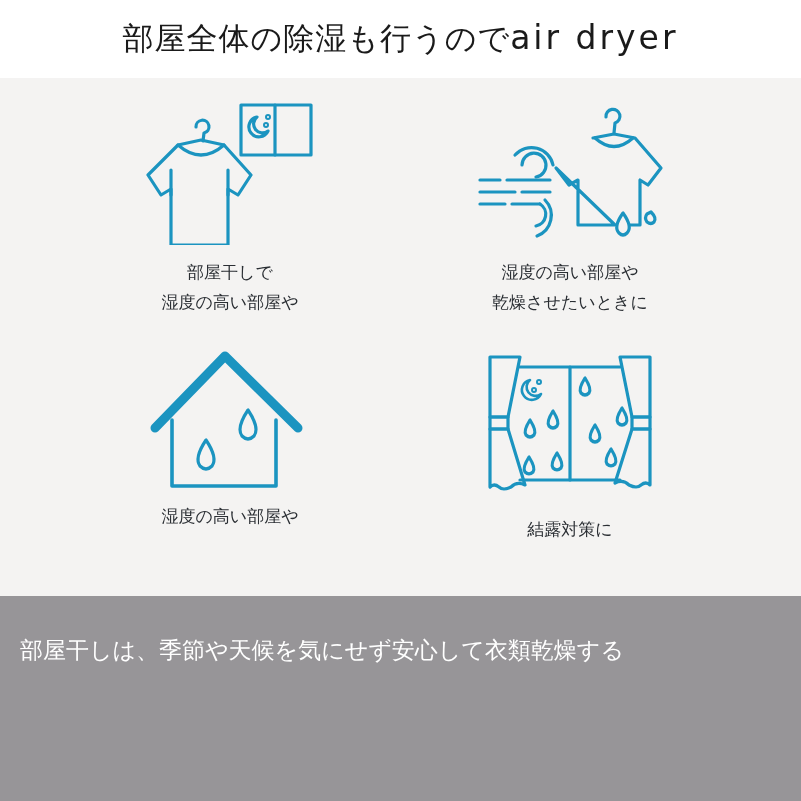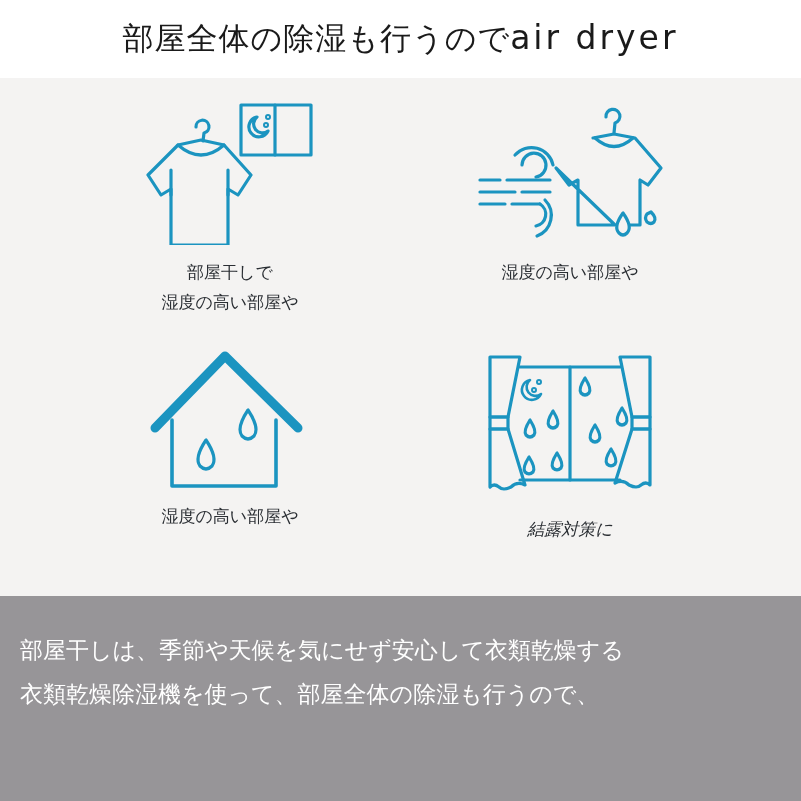--- a/index.html
+++ b/index.html
@@ -95,20 +95,21 @@
     <path class="s" d="M136 17 a7 7 0 1 1 9 6 l-1 10"></path>
 
     <path class="s" d="M123 38 L144 34 L165 38 L191 68 L178 85 L170 80 L170 125 L160 125 M145 125 L108 125 L108 80 L99 85 L86 68 Z"></path>
     <path class="s" d="M125 38 Q144 55 163 38"></path>
 
     <path class="s" d="M153 113 q-10 14 -4 20 q4 4 8 0 q6 -6 -4 -20z"></path>
     <path class="s" d="M181 112 q6 6 3 10 q-3 3 -7 0 q-3 -4 0 -8z"></path>
   </svg>
   <div class="scene-label" style="left:570px;top:257px;">
     <div>湿度の高い部屋や</div>
+    <div>乾燥させたいときに</div>
   </div>
 </div>
 
 <div class="scene" style="left:0;top:0;">
   <svg class="scene-icon" style="left:130px;top:340px;" width="200" height="160" viewBox="0 0 200 160">
     <path class="sb" d="M25 88 L95 16 L168 88"></path>
     <path class="s" d="M42 80 L42 146 L146 146 L146 80" style="stroke-width:3.6"></path>
     <path class="s" d="M118 70 q-12 18 -6 26 q6 6 12 0 q6 -8 -6 -26z"></path>
     <path class="s" d="M76 100 q-12 18 -6 26 q6 6 12 0 q6 -8 -6 -26z"></path>
   </svg>
@@ -138,23 +139,22 @@
 
     <path class="s" d="M115 38 q-7 11 -4 15 q4 4 8 0 q3 -4 -4 -15z"></path>
     <path class="s" d="M83 71 q-7 11 -4 15 q4 4 8 0 q3 -4 -4 -15z"></path>
     <path class="s" d="M60 80 q-7 11 -4 15 q4 4 8 0 q3 -4 -4 -15z"></path>
     <path class="s" d="M152 68 q-7 11 -4 15 q4 4 8 0 q3 -4 -4 -15z"></path>
     <path class="s" d="M125 85 q-7 11 -4 15 q4 4 8 0 q3 -4 -4 -15z"></path>
     <path class="s" d="M59 117 q-7 11 -4 15 q4 4 8 0 q3 -4 -4 -15z"></path>
     <path class="s" d="M87 113 q-7 11 -4 15 q4 4 8 0 q3 -4 -4 -15z"></path>
     <path class="s" d="M141 109 q-7 11 -4 15 q4 4 8 0 q3 -4 -4 -15z"></path>
   </svg>
-  <div class="scene-label" style="left:570px;top:514px;font-style:italic;">
+  <div class="scene-label" style="left:570px;top:514px;">
     <div>結露対策に</div>
   </div>
 </div>
 
 <div class="footer">
   <div class="footer-text">
     <div>部屋干しは、季節や天候を気にせず安心して衣類乾燥する</div>
-    <div>衣類乾燥除湿機を使って、部屋全体の除湿も行うので、</div>
   </div>
 </div>
 
 </body></html>

